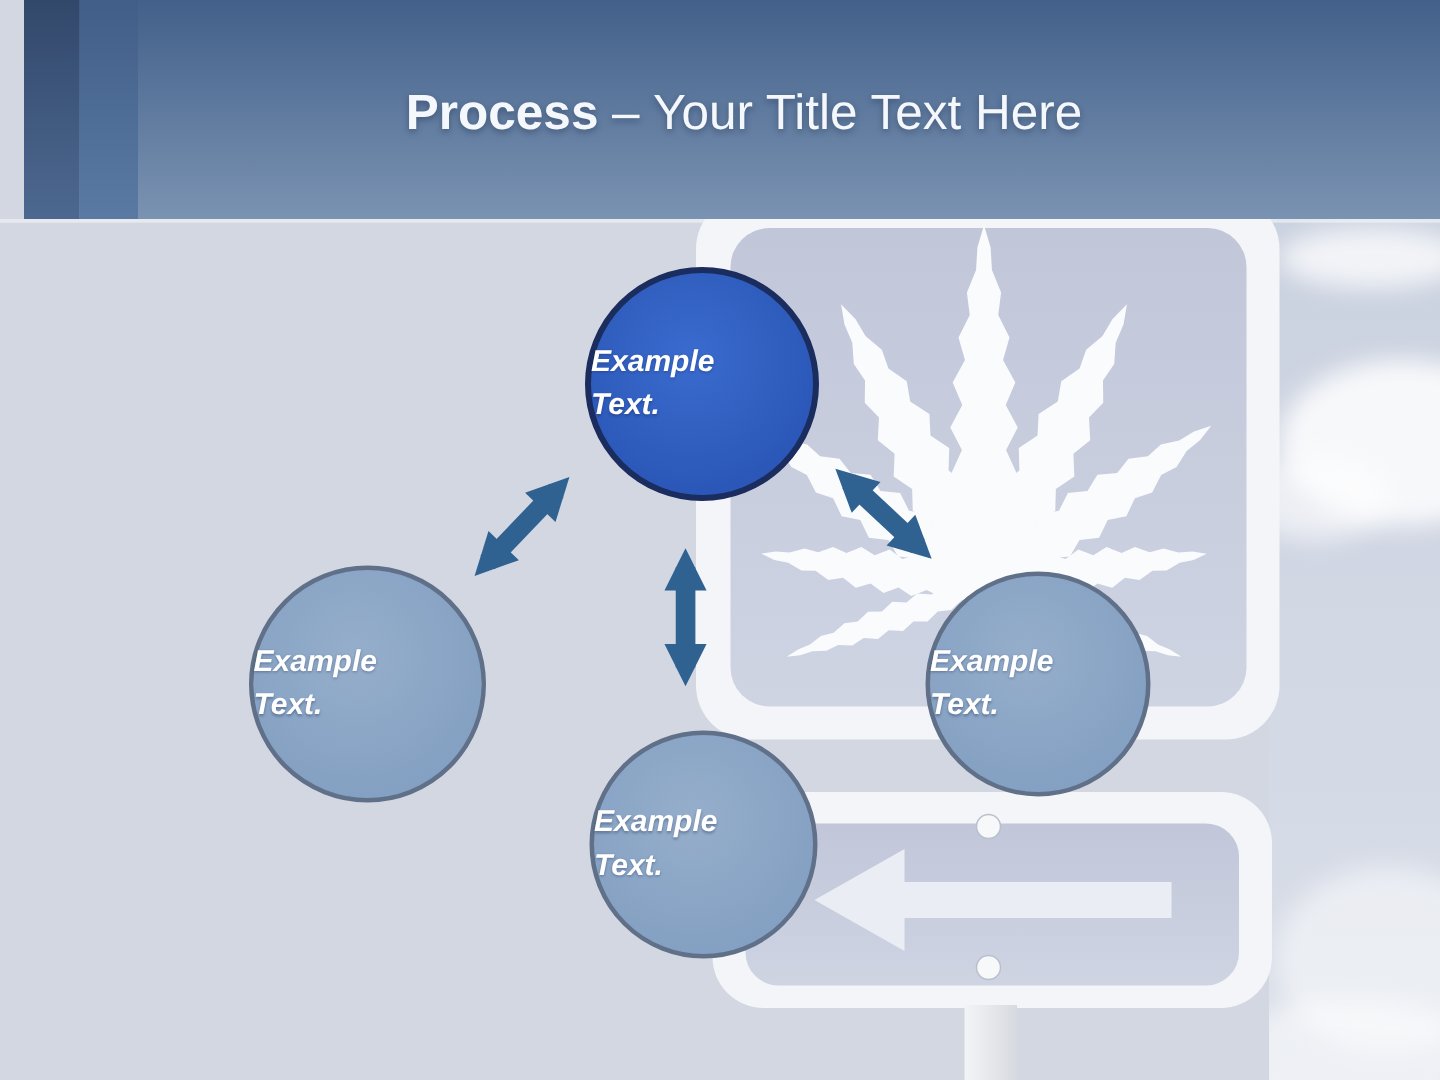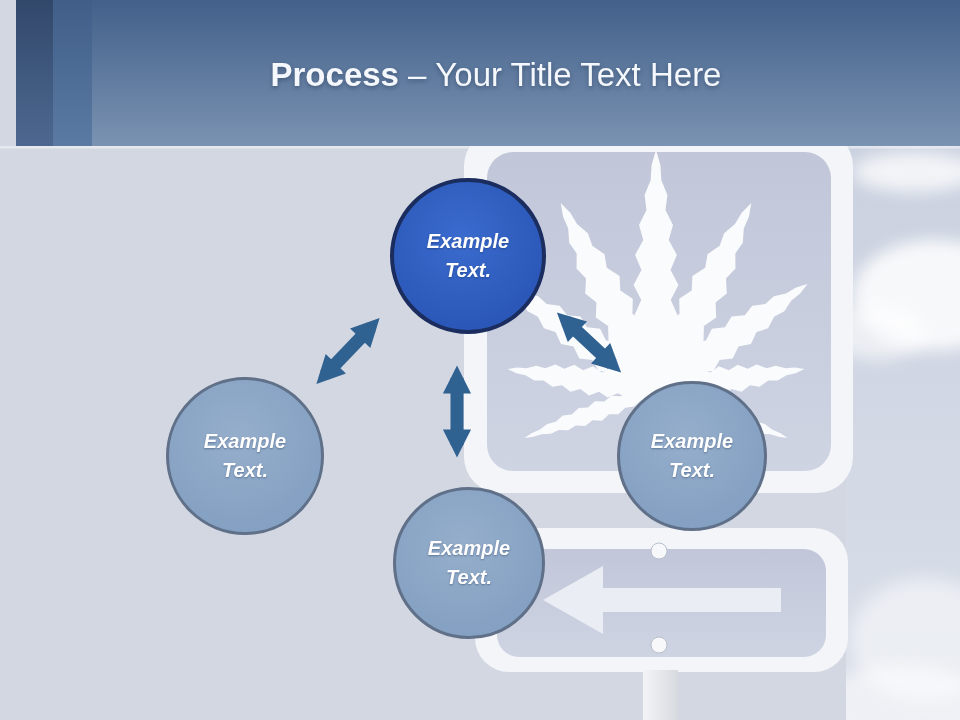--- a/index.html
+++ b/index.html
@@ -30,21 +30,21 @@
   .t-bold{font-weight:700;}
   .t-sep{font-weight:400;margin:0 9px;}
   .t-rest{font-weight:400;}
   
   .bg{position:absolute;left:0;top:0;width:960px;height:720px;display:block;}
   
   .connectors{position:absolute;left:0;top:0;width:960px;height:720px;display:block;}
   
   .node{
     position:absolute;border-radius:50%;
-    display:flex;flex-direction:column;align-items:center;justify-content:center;
+    display:flex;flex-direction:column;align-items:flex-start;justify-content:center;
     color:#ffffff;font-weight:700;font-style:italic;font-size:20px;line-height:29px;
     text-shadow:0 1px 2px rgba(25,40,80,.4);text-align:center;
     box-sizing:border-box;
   }
   .node-primary{
     background:radial-gradient(circle at 45% 38%,#3a6bce,#2b58b8 72%);
     border:4px solid #1b2d5e;
   }
   .node-muted{
     background:radial-gradient(circle at 45% 38%,#95aecb,#84a0c2 75%);

